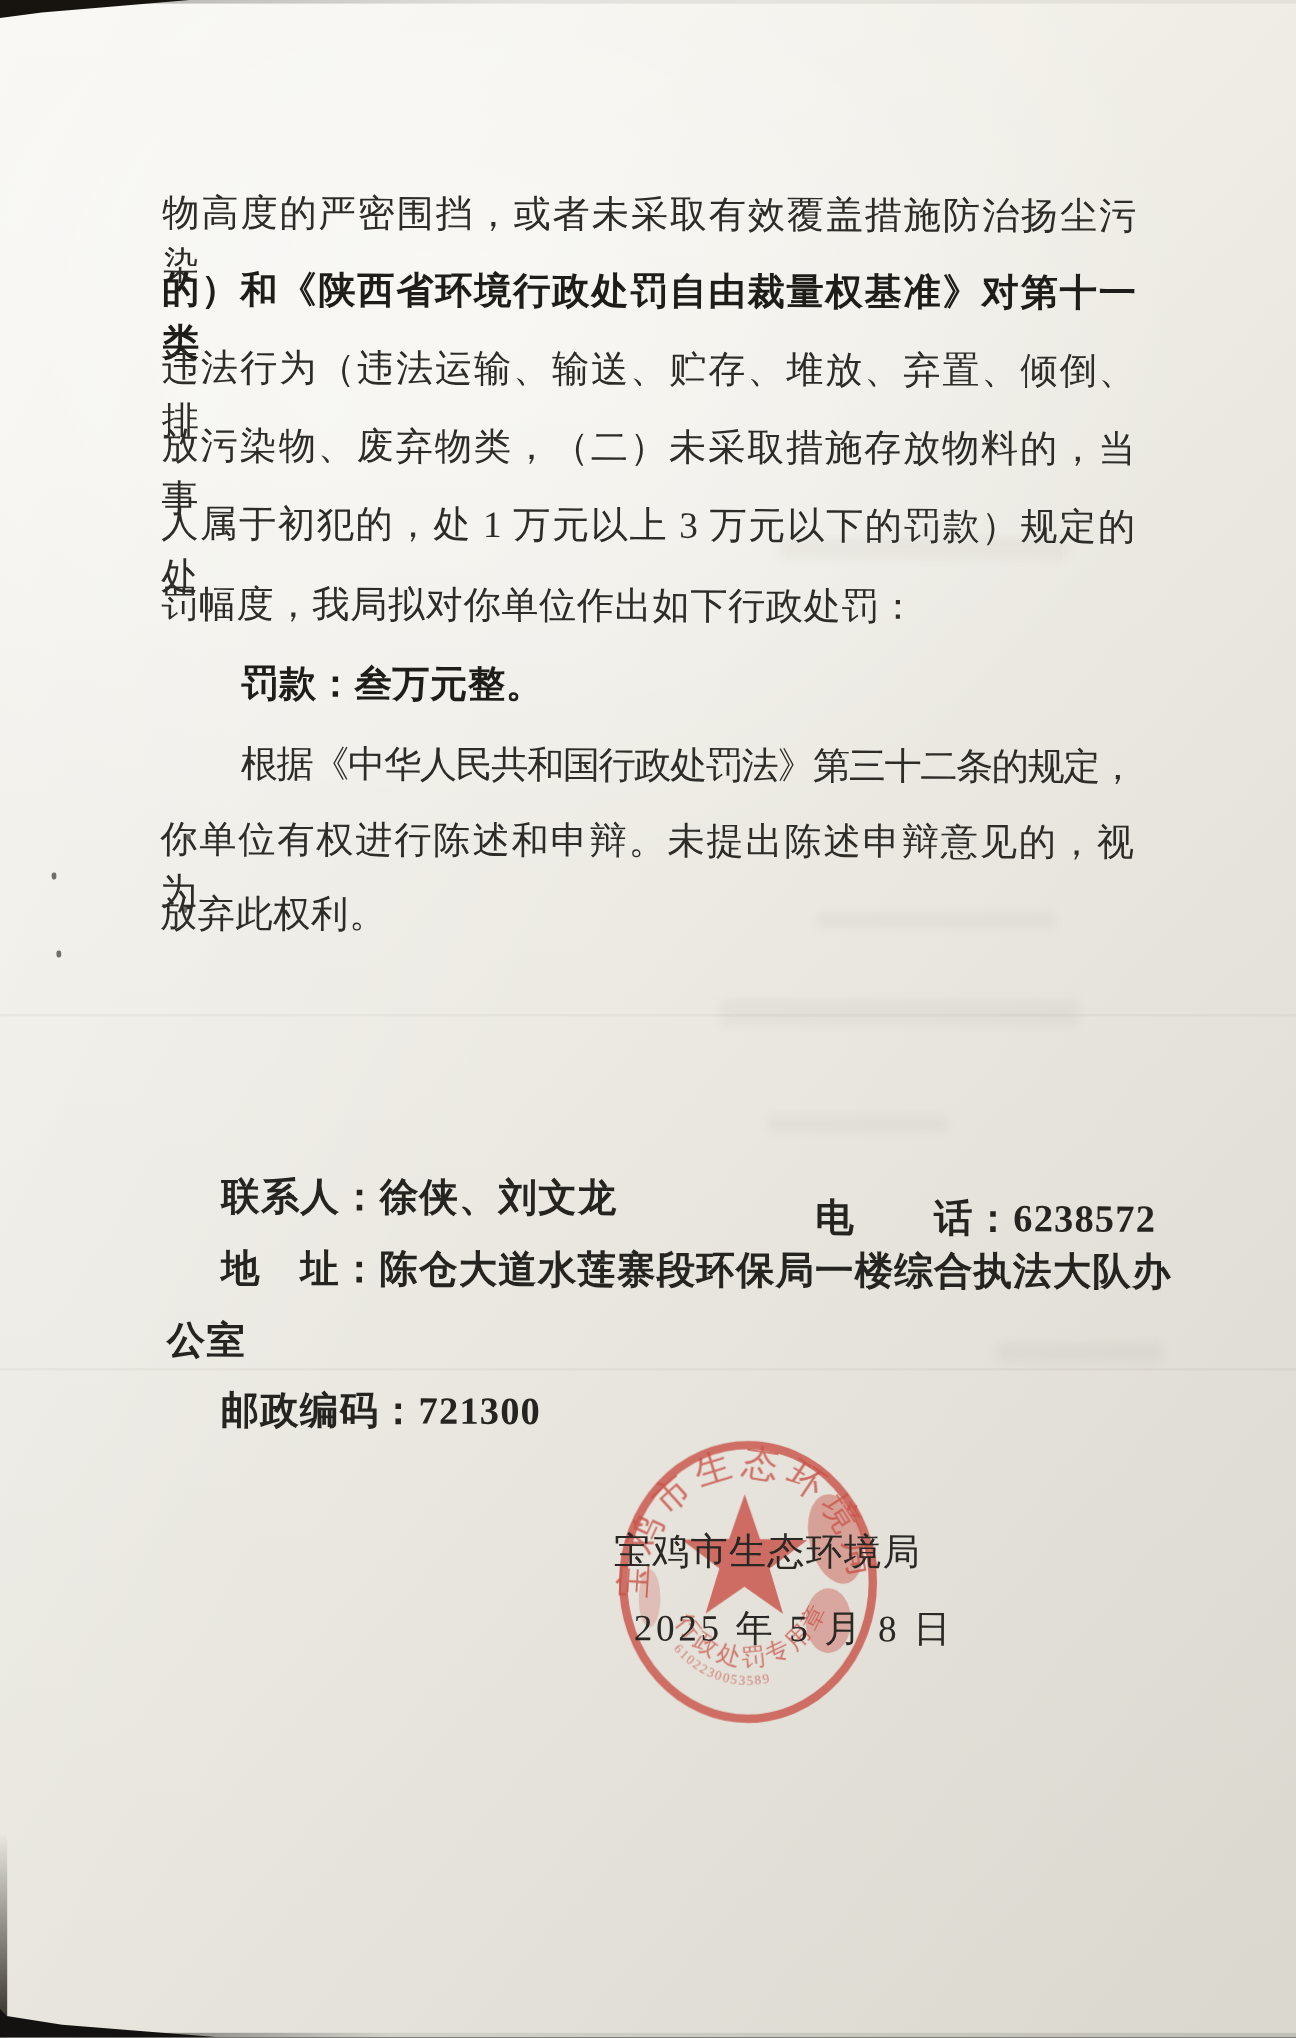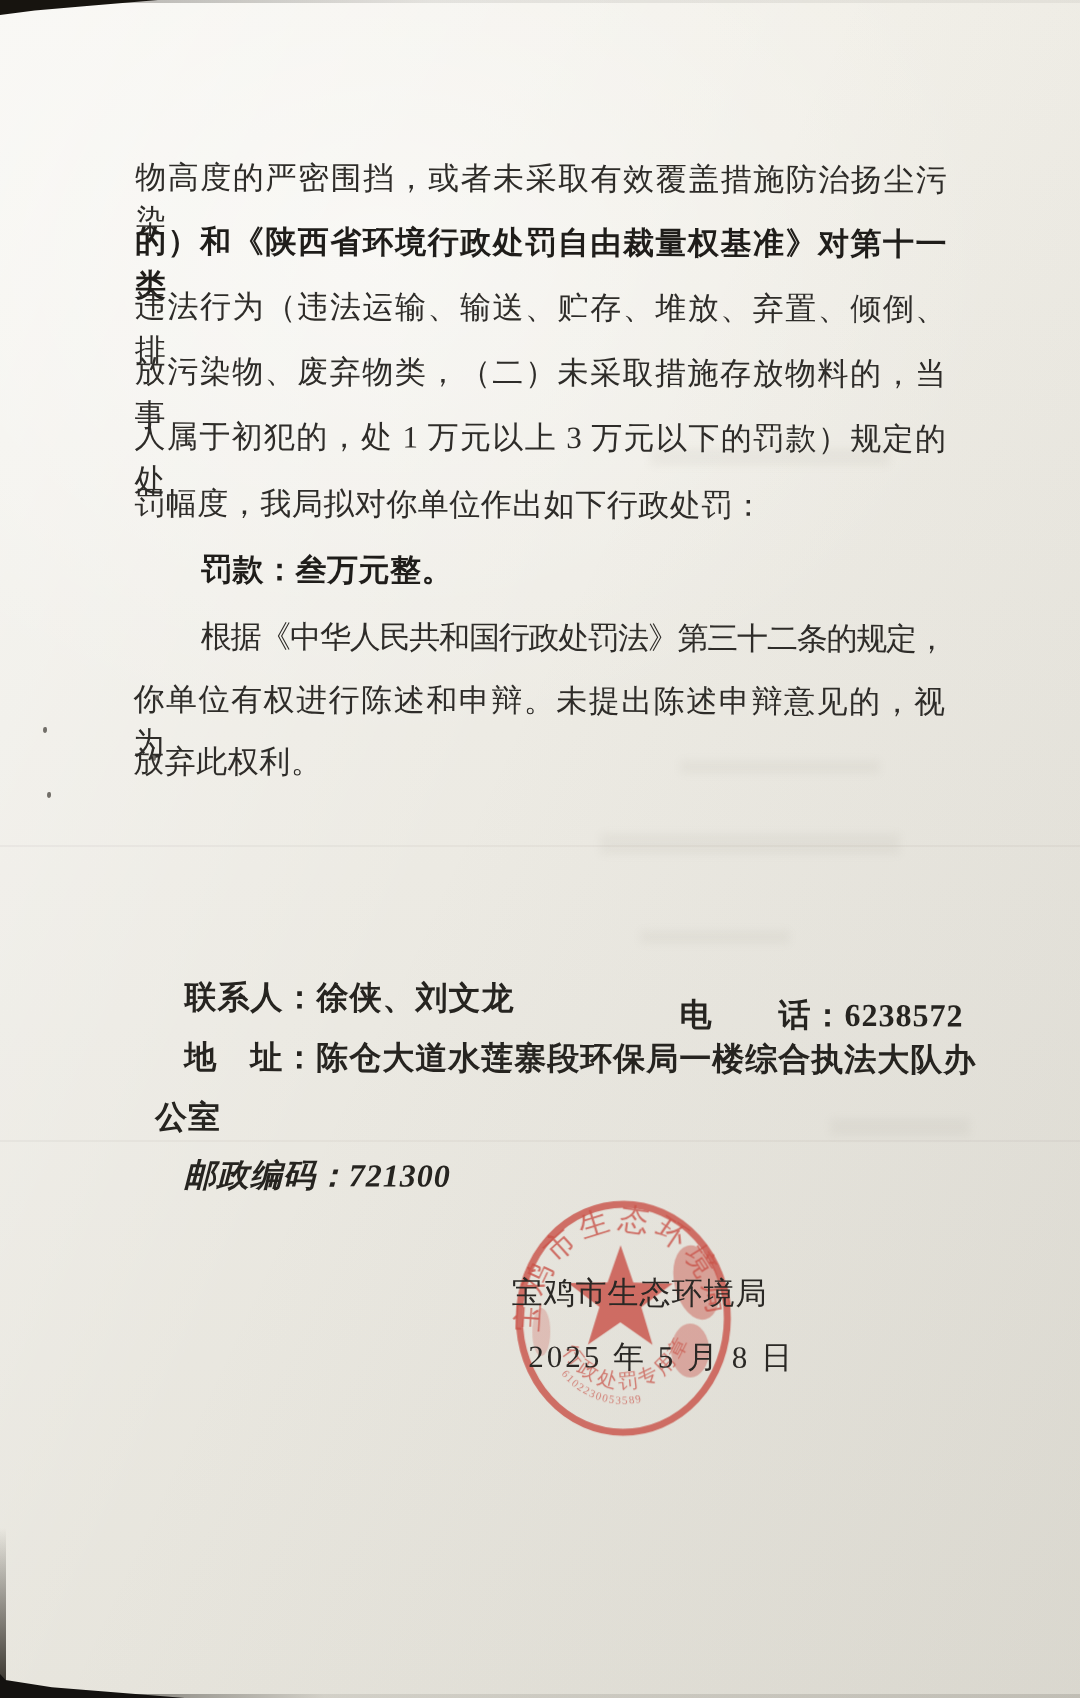--- a/index.html
+++ b/index.html
@@ -26,21 +26,21 @@
   .just{white-space:normal;text-align:justify;text-align-last:justify;}
   .bold{font-weight:700;color:#1f1d1a;}
   .indent{left:200px;width:745px;}
   .tight{letter-spacing:-1.2px;}
 
   .cline{
     position:absolute;left:185px;font-size:32px;line-height:44px;
     font-weight:700;color:#262420;letter-spacing:1px;white-space:nowrap;
   }
   .cline .phone{position:absolute;left:495px;top:0;margin-top:16px;}
-  .leftmargin{left:156px;}
+  .leftmargin{left:140px;}
 
   .signoff{
     position:absolute;font-size:31px;color:#2a2825;letter-spacing:1px;
     white-space:nowrap;z-index:5;
   }
 
   .seal{position:absolute;left:495px;top:1182px;width:262px;height:286px;
     mix-blend-mode:multiply;filter:blur(.4px);opacity:.92;z-index:3;}
 
   .ghost{position:absolute;background:#8a8578;opacity:.07;filter:blur(4px);border-radius:4px;}
@@ -88,21 +88,21 @@
     <div class="line indent tight" style="top:616px;">根据《中华人民共和国行政处罚法》第三十二条的规定，</div>
     <div class="line just" style="top:679px;">你单位有权进行陈述和申辩。未提出陈述申辩意见的，视为</div>
     <div class="line" style="top:741px;">放弃此权利。</div>
 
     <div class="cline" style="top:976px;">
       <span>联系人：徐侠、刘文龙</span>
       <span class="phone">电　　话：6238572</span>
     </div>
     <div class="cline" style="top:1036px;">地　址：陈仓大道水莲寨段环保局一楼综合执法大队办</div>
     <div class="cline leftmargin" style="top:1096px;">公室</div>
-    <div class="cline" style="top:1154px;font-style:italic;">邮政编码：721300</div>
+    <div class="cline" style="top:1154px;">邮政编码：721300</div>
 
     <svg class="seal" viewBox="0 0 262 286">
       <defs>
         <path id="sealTop" d="M 48,162 A 85,91 0 1 1 212,162" fill="none"></path>
         <path id="sealBottom" d="M 66,160 A 69,73 0 0 0 194,160" fill="none"></path>
         <path id="sealCode" d="M 54,168 A 82,86 0 0 0 206,168" fill="none"></path>
       </defs>
       <ellipse cx="130" cy="136" rx="104" ry="114" fill="none" stroke="#c6443a" stroke-width="7" opacity="0.8"></ellipse>
       <path opacity="0.82" fill="#c6443a" d="M127,63 L139.9,100.2 L179.3,101 L147.9,124.8 L159.3,162.5 L127,140 L94.7,162.5 L106.1,124.8 L74.7,101 L114.1,100.2 Z"></path>
       <text font-size="30" fill="#c6443a" opacity="0.8" letter-spacing="6">

